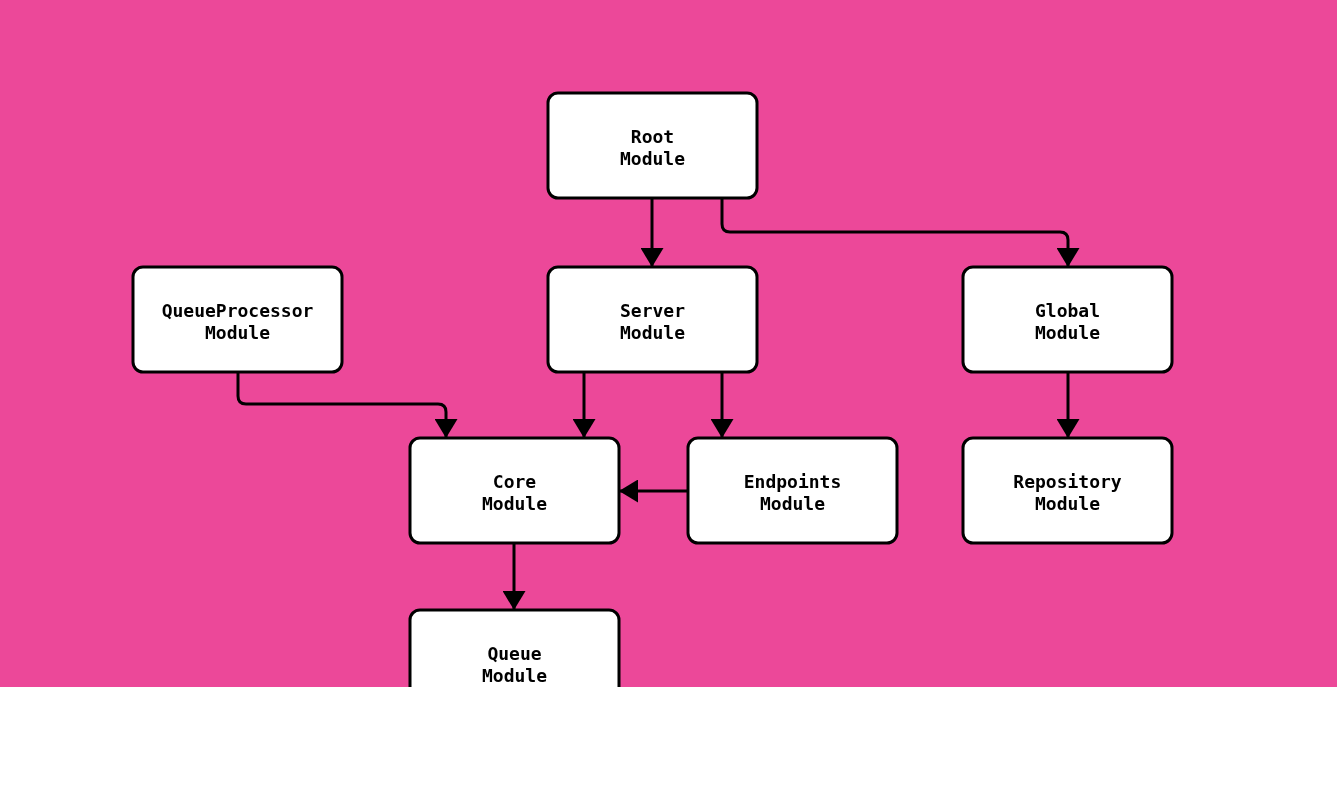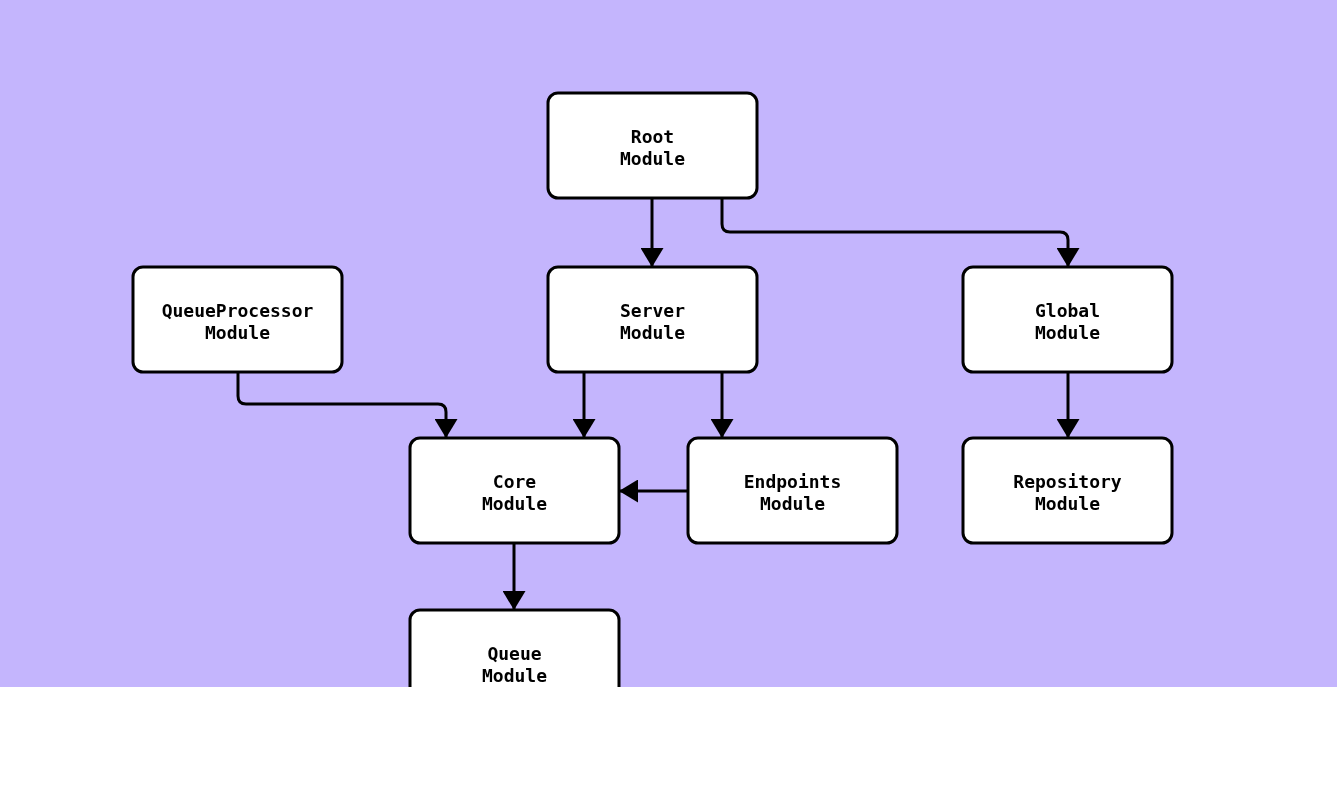--- a/index.html
+++ b/index.html
@@ -4,21 +4,21 @@
 <style>
   html, body {
     margin: 0;
     padding: 0;
     background: #ffffff;
   }
   .canvas {
     position: relative;
     width: 1337px;
     height: 687px;
-    background: #c4b5fd;
+    background: #ec4899;
     overflow: hidden;
   }
   svg {
     display: block;
   }
   .node-rect {
     fill: #ffffff;
     stroke: #000000;
     stroke-width: 3;
   }

